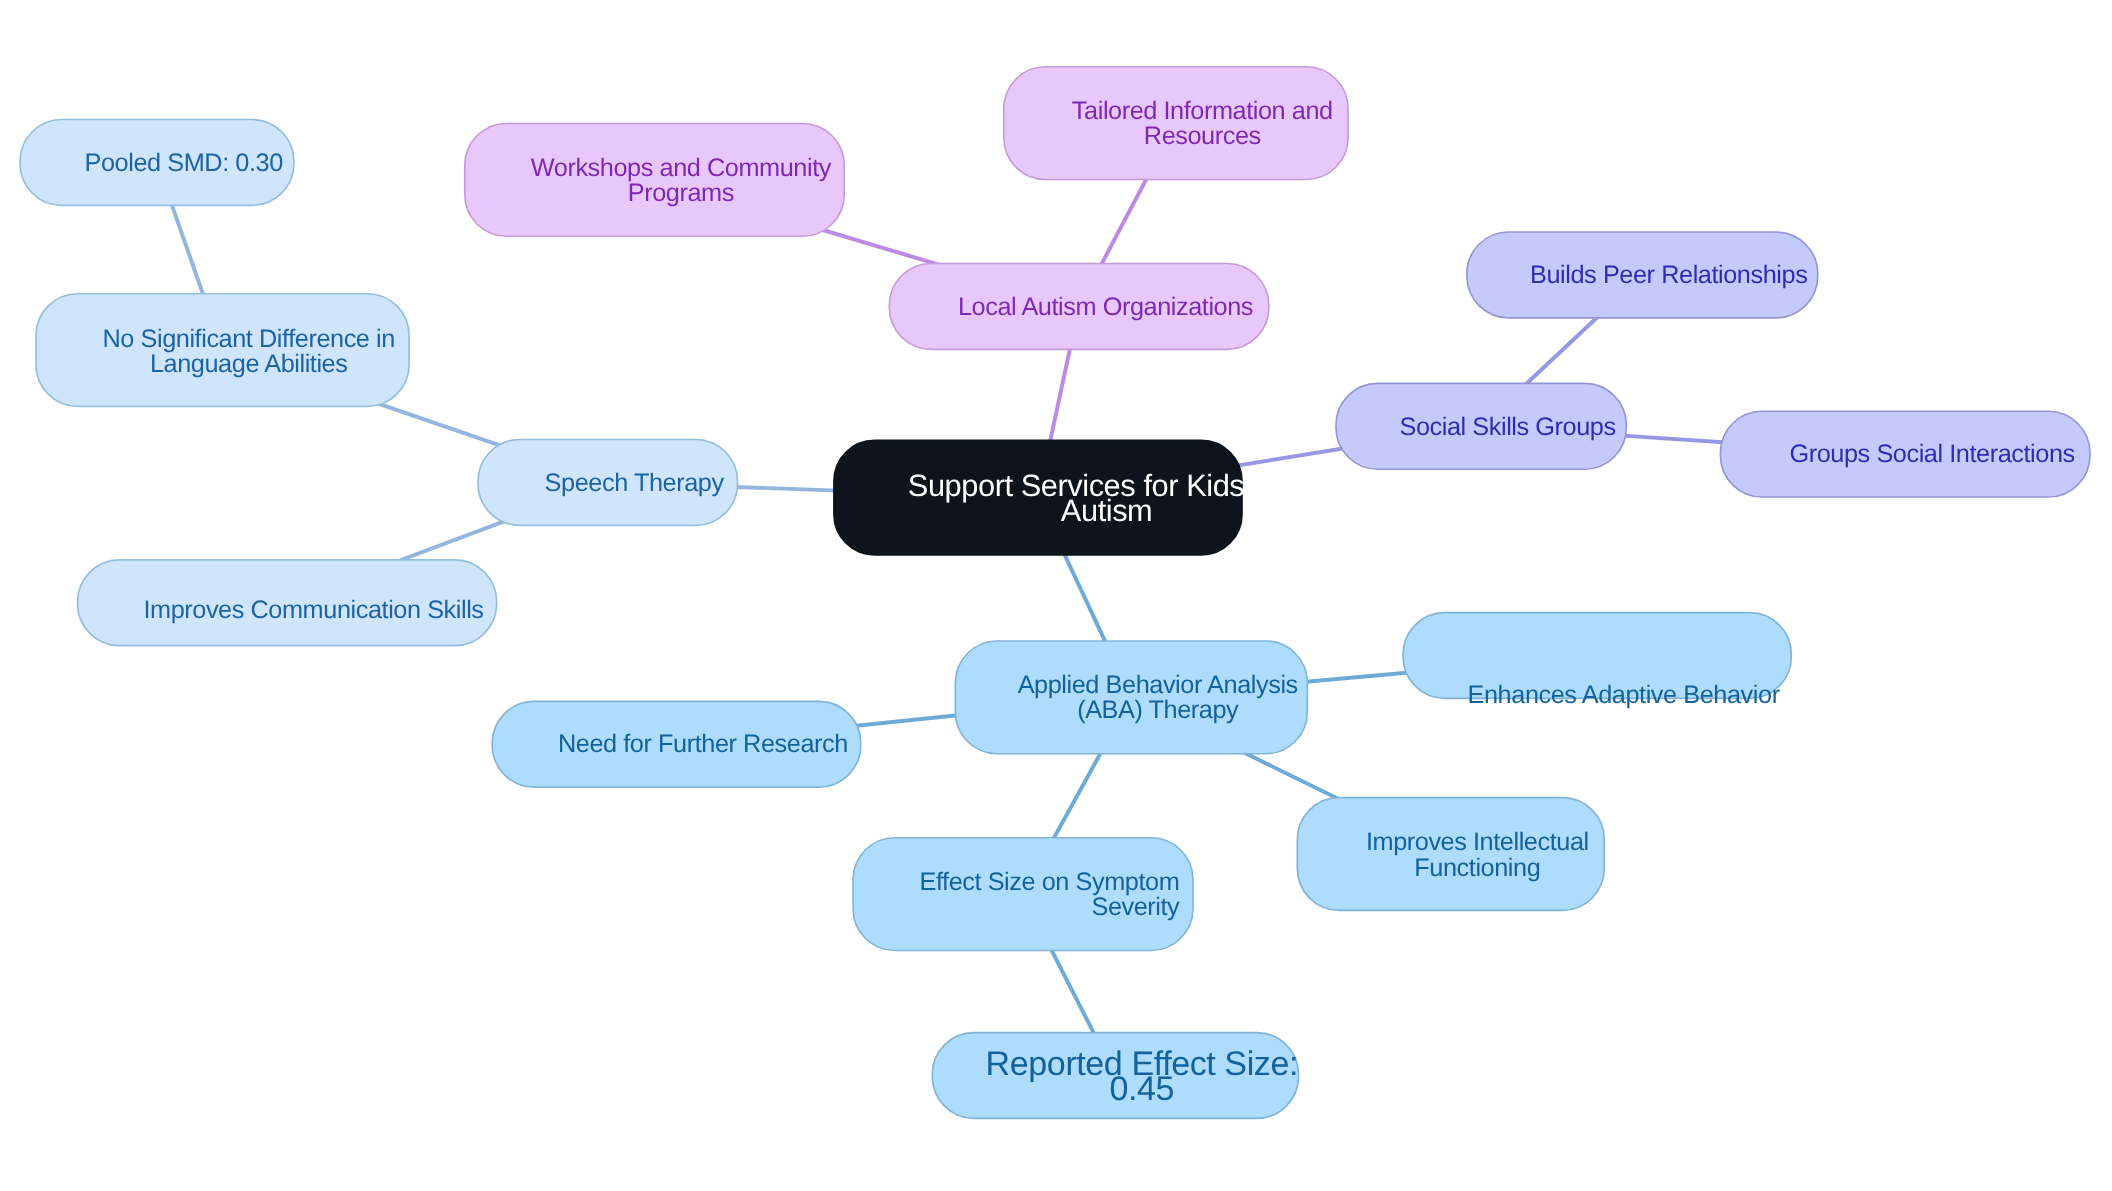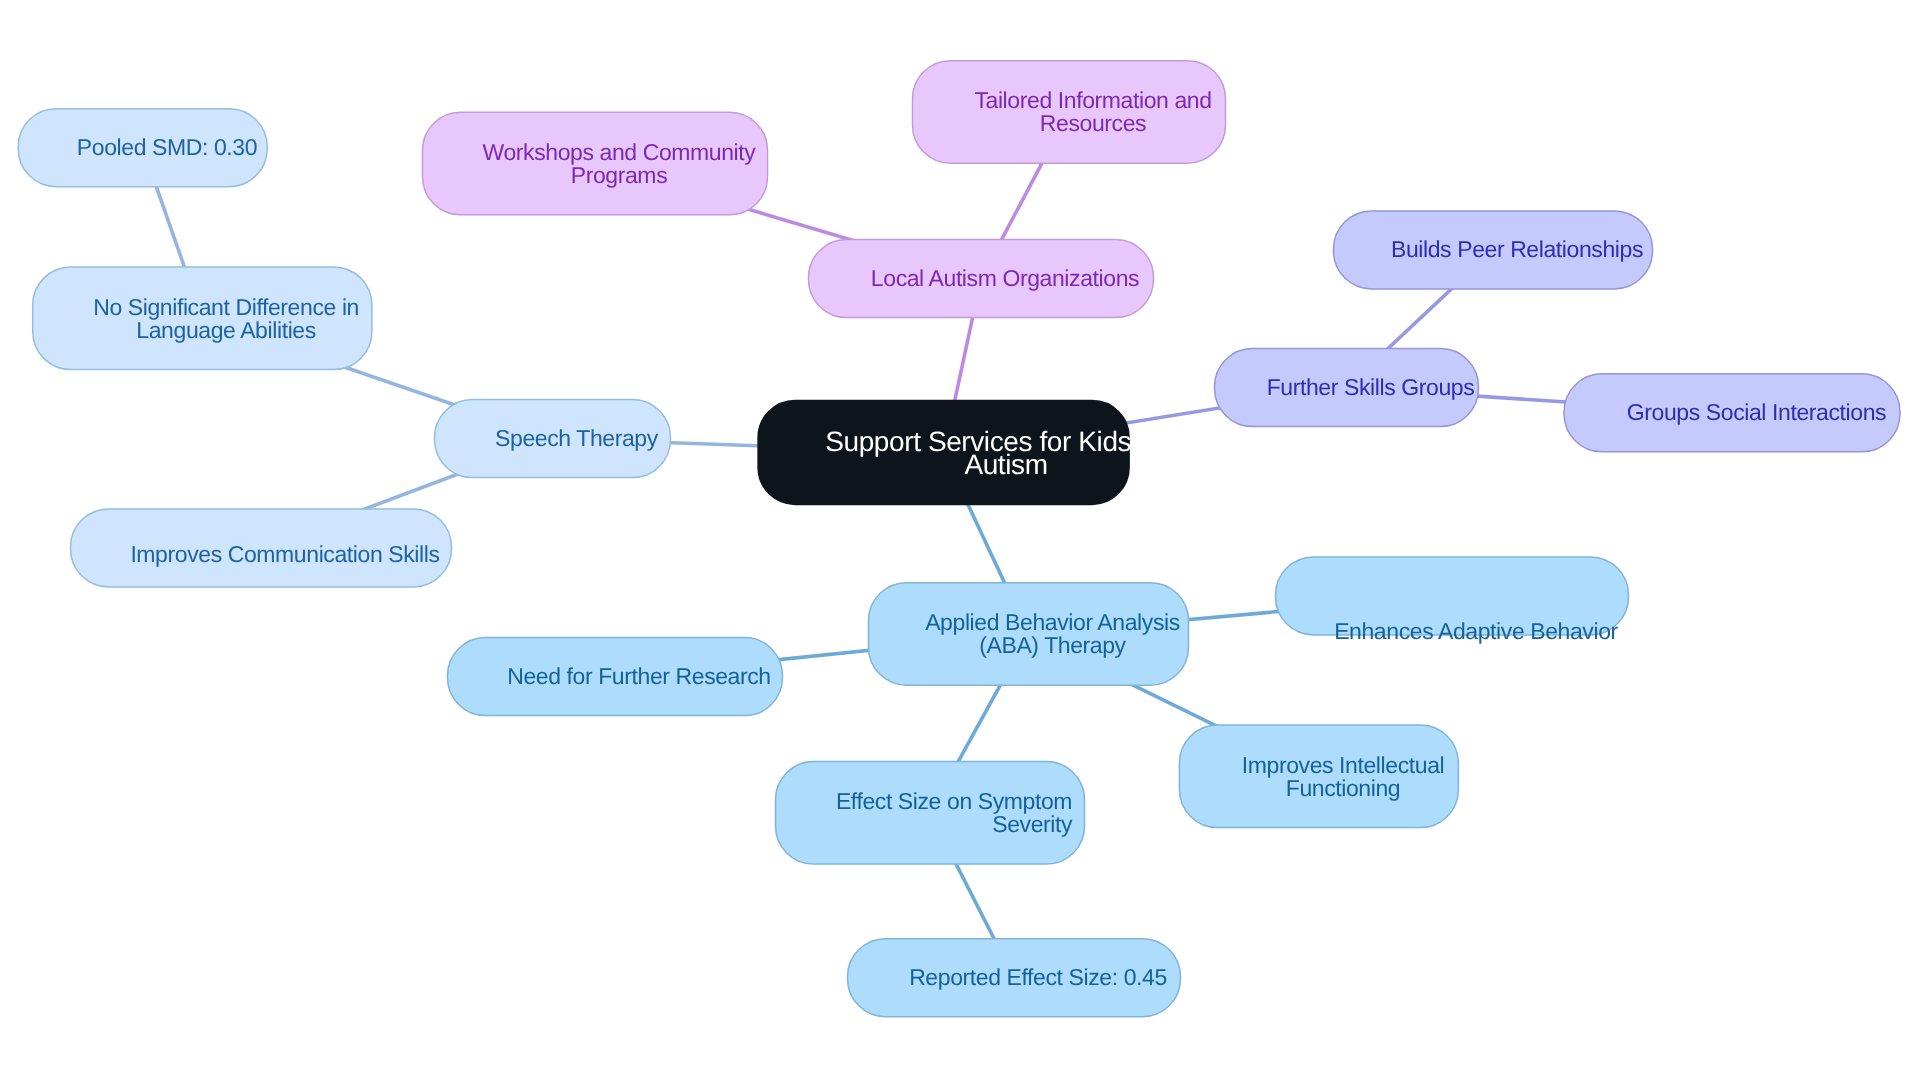--- a/index.html
+++ b/index.html
@@ -62,26 +62,26 @@
       <div class="nlabel" style="left: 434px; top: 399.05px; width: 237px; height: 79px; color: rgb(27, 99, 163); font-size: 23px;">Speech Therapy</div>
       <div class="nlabel" style="left: 17.7px; top: 108.15px; width: 250px; height: 79px; color: rgb(27, 99, 163); font-size: 23px;">Pooled SMD: 0.30</div>
       <div class="nlabel" style="left: 32.2px; top: 266.5px; width: 340.2px; height: 103.5px; color: rgb(27, 99, 163); font-size: 23px;">No Significant Difference in
 Language Abilities</div>
       <div class="nlabel" style="left: 70px; top: 508.45px; width: 382px; height: 92px; color: rgb(27, 99, 163); font-size: 23px;">Improves Communication Skills</div>
       <div class="nlabel" style="left: 808px; top: 239.05px; width: 346px; height: 79px; color: rgb(125, 40, 180); font-size: 23px;">Local Autism Organizations</div>
       <div class="nlabel" style="left: 422px; top: 111.8px; width: 346px; height: 103.5px; color: rgb(125, 40, 180); font-size: 23px;">Workshops and Community
 Programs</div>
       <div class="nlabel" style="left: 912px; top: 60.2px; width: 314px; height: 103.5px; color: rgb(125, 40, 180); font-size: 23px;">Tailored Information and
 Resources</div>
-      <div class="nlabel" style="left: 1214px; top: 348.05px; width: 265px; height: 79px; color: rgb(45, 45, 180); font-size: 23px;">Further Skills Groups</div>
+      <div class="nlabel" style="left: 1214px; top: 348.05px; width: 265px; height: 79px; color: rgb(45, 45, 180); font-size: 23px;">Social Skills Groups</div>
       <div class="nlabel" style="left: 1333px; top: 210.45px; width: 320px; height: 79px; color: rgb(45, 45, 180); font-size: 23px;">Builds Peer Relationships</div>
       <div class="nlabel" style="left: 1563.5px; top: 373.35px; width: 337px; height: 79px; color: rgb(45, 45, 180); font-size: 23px;">Groups Social Interactions</div>
       <div class="nlabel" style="left: 868px; top: 582.2px; width: 321px; height: 103.5px; color: rgb(20, 98, 155); font-size: 23px;">Applied Behavior Analysis
 (ABA) Therapy</div>
       <div class="nlabel" style="left: 1275px; top: 556.45px; width: 354px; height: 79px; color: rgb(20, 98, 155); font-size: 23px; margin-top: 36px;">Enhances Adaptive Behavior</div>
       <div class="nlabel" style="left: 447px; top: 637.05px; width: 336px; height: 79px; color: rgb(20, 98, 155); font-size: 23px;">Need for Further Research</div>
       <div class="nlabel" style="left: 1178.9px; top: 724.6px; width: 280px; height: 103.5px; color: rgb(20, 98, 155); font-size: 23px;">Improves Intellectual
 Functioning</div>
       <div class="nlabel" style="left: 775px; top: 761.1px; width: 310px; height: 103.5px; color: rgb(20, 98, 155); font-size: 23px; text-align: right;">Effect Size on Symptom
 Severity</div>
-      <div class="nlabel" style="left: 847px; top: 938.2px; width: 334px; height: 79px; color: rgb(20, 98, 155); font-size: 23px;">Reported Effect Size: 0.45</div>
+      <div class="nlabel" style="left: 847px; top: 938.2px; width: 334px; height: 79px; color: rgb(20, 98, 155); font-size: 31px;">Reported Effect Size: 0.45</div>
     </div>
 </div>
 
 </body></html>

